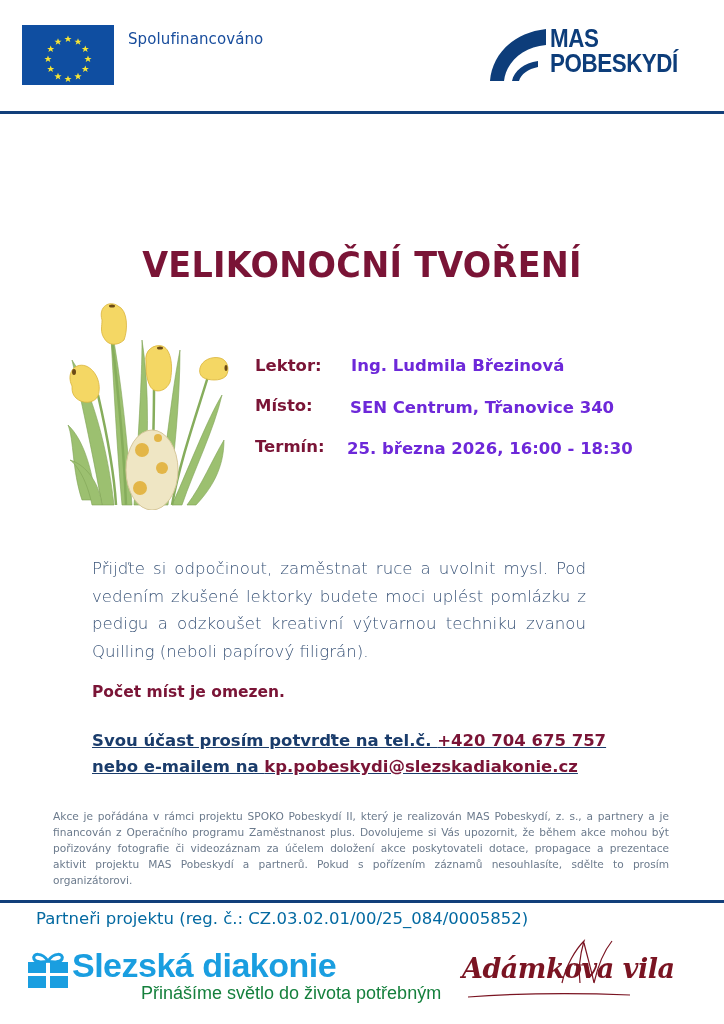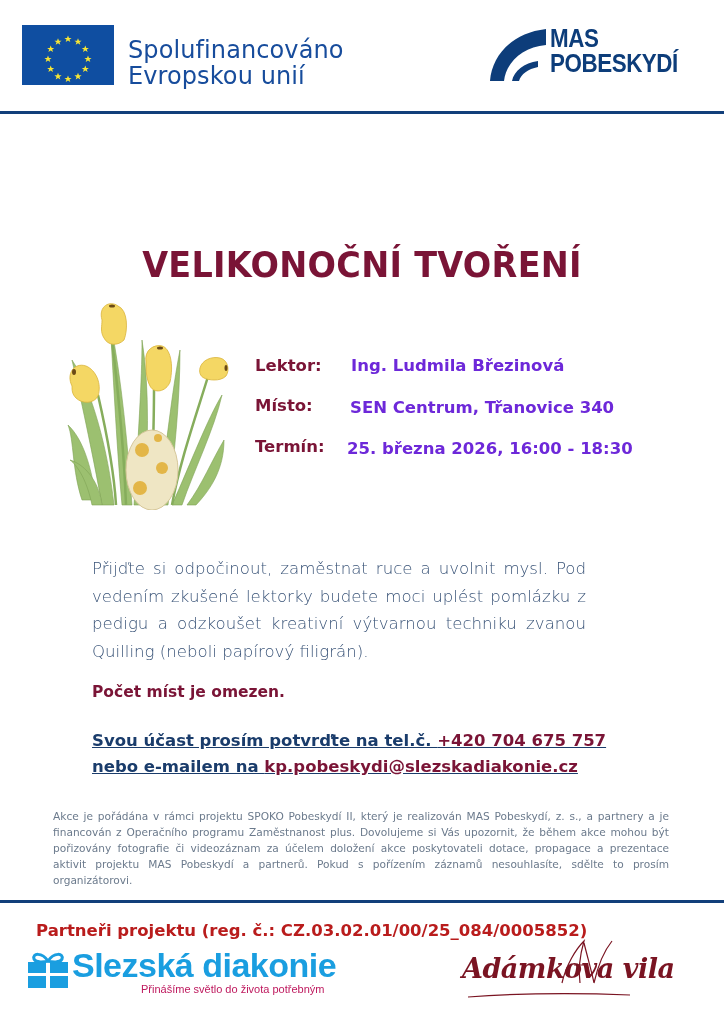--- a/index.html
+++ b/index.html
@@ -4,21 +4,21 @@
   <style>
     * { margin: 0; padding: 0; box-sizing: border-box; }
     html, body { width: 724px; height: 1024px; background: #ffffff; overflow: hidden; }
     body { position: relative; font-family: "DejaVu Sans", "Liberation Sans", sans-serif; color: #1e3a6a; }
 
     .abs { position: absolute; }
 
     
     .eu-flag { left: 22px; top: 25px; width: 92px; height: 60px; background: #0f4ea1; }
     .eu-flag svg { width: 100%; height: 100%; display: block; }
-    .eu-text { left: 128px; top: 37px; color: #174c9c; font-size: 24px; line-height: 26px; font-weight: 500; letter-spacing: 0.1px; }
+    .eu-text { left: 128px; top: 26px; color: #174c9c; font-size: 15px; line-height: 26px; font-weight: 500; letter-spacing: 0.1px; }
 
     .mas-logo { left: 488px; top: 27px; width: 220px; height: 60px; }
     .mas-arc { left: 0; top: 0; width: 60px; height: 56px; }
     .mas-text { left: 62px; top: -1px; color: #0d3d7a; font-family: "Liberation Sans", sans-serif; font-weight: 700; font-size: 26px; line-height: 25px; letter-spacing: -0.5px; transform: scaleX(0.86); transform-origin: left top; }
 
     .rule { left: 0; width: 724px; height: 3px; background: #123f7a; }
     .rule-top { top: 111px; }
     .rule-bottom { top: 900px; }
 
     
@@ -36,27 +36,27 @@
 
     
     .para { left: 92px; top: 555px; width: 494px; font-size: 16.6px; line-height: 27.5px; color: #3a5478; text-align: justify; font-weight: 300; }
 
     .limited { left: 92px; top: 683px; font-size: 15.5px; font-weight: 700; color: #7a1436; }
     .confirm { left: 92px; top: 728px; font-size: 16.5px; line-height: 26px; font-weight: 700; color: #1a3c6b; white-space: nowrap; text-decoration: underline; }
     .confirm .accent { color: #7a1436; }
 
     .small-print { left: 53px; top: 808px; width: 616px; font-size: 10.6px; line-height: 16px; color: #6b7a8c; text-align: justify; }
 
-    .partners-label { left: 36px; top: 909px; font-size: 16.5px; color: #b91c1c; font-weight: 700; white-space: nowrap; margin-top: 12px; }
+    .partners-label { left: 36px; top: 909px; font-size: 16.5px; color: #0369a1; font-weight: 400; white-space: nowrap; }
 
     
     .sd-logo { left: 28px; top: 950px; width: 360px; height: 52px; }
     .sd-icon { position: absolute; left: 0; top: 2px; width: 40px; height: 36px; }
     .sd-name { position: absolute; left: 44px; top: -4px; font-family: "Liberation Sans", sans-serif; font-weight: 700; font-size: 34px; color: #1a9ee0; letter-spacing: -0.5px; white-space: nowrap; }
-    .sd-tag { position: absolute; left: 113px; top: 33px; font-family: "Liberation Sans", sans-serif; font-size: 11px; color: #be185d; white-space: nowrap; }
+    .sd-tag { position: absolute; left: 113px; top: 33px; font-family: "Liberation Sans", sans-serif; font-size: 18px; color: #15803d; white-space: nowrap; }
 
     
     .av-logo { left: 462px; top: 935px; width: 170px; height: 70px; }
     .av-text { position: absolute; left: 0; top: 18px; font-family: "DejaVu Serif", serif; font-style: italic; font-weight: 700; font-size: 27px; color: #7a1422; white-space: nowrap; letter-spacing: -0.5px; }
     .av-mono { position: absolute; left: 0; top: 0; width: 170px; height: 70px; }
   </style>
 </head>
 <body>
 
 <div class="abs eu-flag">
@@ -72,21 +72,20 @@
       <polygon points="36,47.8 37,50.3 39.6,50.3 37.5,51.9 38.3,54.4 36,52.9 33.7,54.4 34.5,51.9 32.4,50.3 35,50.3"></polygon>
       <polygon points="28.7,40.5 29.7,43 32.3,43 30.2,44.6 31,47.1 28.7,45.6 26.4,47.1 27.2,44.6 25.1,43 27.7,43"></polygon>
       <polygon points="26,30.5 27,33 29.6,33 27.5,34.6 28.3,37.1 26,35.6 23.7,37.1 24.5,34.6 22.4,33 25,33"></polygon>
       <polygon points="28.7,20.5 29.7,23 32.3,23 30.2,24.6 31,27.1 28.7,25.6 26.4,27.1 27.2,24.6 25.1,23 27.7,23"></polygon>
       <polygon points="36,13.2 37,15.7 39.6,15.7 37.5,17.3 38.3,19.8 36,18.3 33.7,19.8 34.5,17.3 32.4,15.7 35,15.7"></polygon>
     </g>
   </svg>
 </div>
 <div class="abs eu-text">
   <div>Spolufinancováno</div>
-  <div>Evropskou unií</div>
 </div>
 
 <div class="abs mas-logo">
   <svg class="abs mas-arc" viewBox="0 0 60 56">
     <path d="M2 54 C4 28 24 6 58 2 L58 18 C34 20 18 36 16 54 Z" fill="#0d3d7a"></path>
     <path d="M24 54 C26 44 36 36 50 34 L50 40 C40 42 33 47 31 54 Z" fill="#0d3d7a"></path>
   </svg>
   <div class="abs mas-text">
     <div>MAS</div>
     <div>POBESKYDÍ</div>

